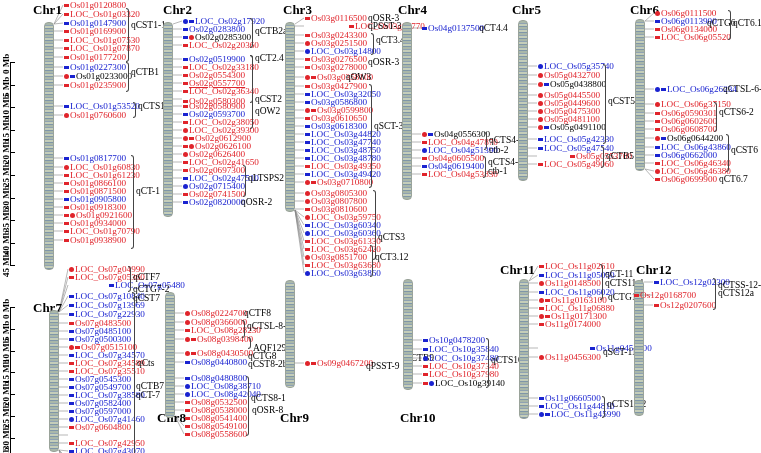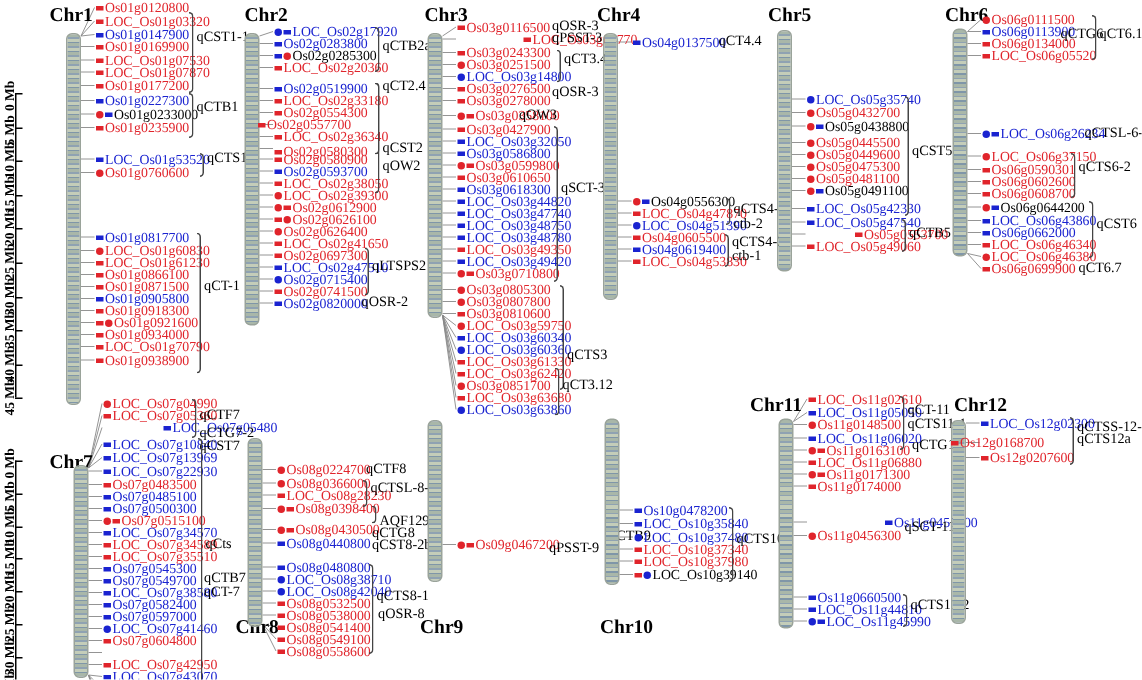--- a/index.html
+++ b/index.html
@@ -274,21 +274,21 @@
     <div class="qtl" style="left: 136px; top: 187px;">qCT-1</div>
     <div class="chr-title" style="left: 163px; top: 2px;">Chr2</div>
     <div class="chrom" style="left: 163px; top: 22px; height: 195px;"></div>
     <div class="gene blue" style="left: 183px; top: 17px;"><span class="dot" style="background: rgb(26, 35, 208); margin-right: 1px;"></span><span class="sq" style="background: rgb(26, 35, 208); margin-right: 1px;"></span><span>LOC_Os02g17920</span></div>
     <div class="gene blue" style="left: 183px; top: 25px;"><span class="sq" style="background: rgb(26, 35, 208); margin-right: 1px;"></span><span>Os02g0283800</span></div>
     <div class="gene black" style="left: 183px; top: 33px;"><span class="sq" style="background: rgb(26, 35, 208); margin-right: 1px;"></span><span class="dot" style="background: rgb(224, 36, 43); margin-right: 1px;"></span><span>Os02g0285300</span></div>
     <div class="gene red" style="left: 183px; top: 41px;"><span class="sq" style="background: rgb(224, 36, 43); margin-right: 1px;"></span><span>LOC_Os02g20360</span></div>
     <div class="gene blue" style="left: 183px; top: 55px;"><span class="sq" style="background: rgb(26, 35, 208); margin-right: 1px;"></span><span>Os02g0519900</span></div>
     <div class="gene red" style="left: 183px; top: 63px;"><span class="sq" style="background: rgb(224, 36, 43); margin-right: 1px;"></span><span>LOC_Os02g33180</span></div>
     <div class="gene red" style="left: 183px; top: 71px;"><span class="sq" style="background: rgb(224, 36, 43); margin-right: 1px;"></span><span>Os02g0554300</span></div>
-    <div class="gene red" style="left: 172px; top: 79px;"><span class="sq" style="background: rgb(224, 36, 43); margin-right: 1px;"></span><span>Os02g0557700</span></div>
+    <div class="gene red" style="left: 183px; top: 79px; text-decoration: underline;"><span class="sq" style="background: rgb(224, 36, 43); margin-right: 1px;"></span><span>Os02g0557700</span></div>
     <div class="gene red" style="left: 183px; top: 87px;"><span class="sq" style="background: rgb(224, 36, 43); margin-right: 1px;"></span><span>LOC_Os02g36340</span></div>
     <div class="gene red" style="left: 183px; top: 97px;"><span class="sq" style="background: rgb(224, 36, 43); margin-right: 1px;"></span><span>Os02g0580300</span></div>
     <div class="gene red" style="left: 183px; top: 102px;"><span class="sq" style="background: rgb(224, 36, 43); margin-right: 1px;"></span><span>Os02g0580900</span></div>
     <div class="gene blue" style="left: 183px; top: 110px;"><span class="sq" style="background: rgb(26, 35, 208); margin-right: 1px;"></span><span>Os02g0593700</span></div>
     <div class="gene red" style="left: 183px; top: 118px;"><span class="sq" style="background: rgb(224, 36, 43); margin-right: 1px;"></span><span>LOC_Os02g38050</span></div>
     <div class="gene red" style="left: 183px; top: 126px;"><span class="dot" style="background: rgb(224, 36, 43); margin-right: 1px;"></span><span>LOC_Os02g39300</span></div>
     <div class="gene red" style="left: 183px; top: 134px;"><span class="dot" style="background: rgb(224, 36, 43); margin-right: 1px;"></span><span class="sq" style="background: rgb(224, 36, 43); margin-right: 1px;"></span><span>Os02g0612900</span></div>
     <div class="gene red" style="left: 183px; top: 142px;"><span class="sq" style="background: rgb(224, 36, 43); margin-right: 1px;"></span><span class="dot" style="background: rgb(224, 36, 43); margin-right: 1px;"></span><span>Os02g0626100</span></div>
     <div class="gene red" style="left: 183px; top: 150px;"><span class="dot" style="background: rgb(224, 36, 43); margin-right: 1px;"></span><span>Os02g0626400</span></div>
     <div class="gene red" style="left: 183px; top: 158px;"><span class="sq" style="background: rgb(224, 36, 43); margin-right: 1px;"></span><span>LOC_Os02g41650</span></div>

